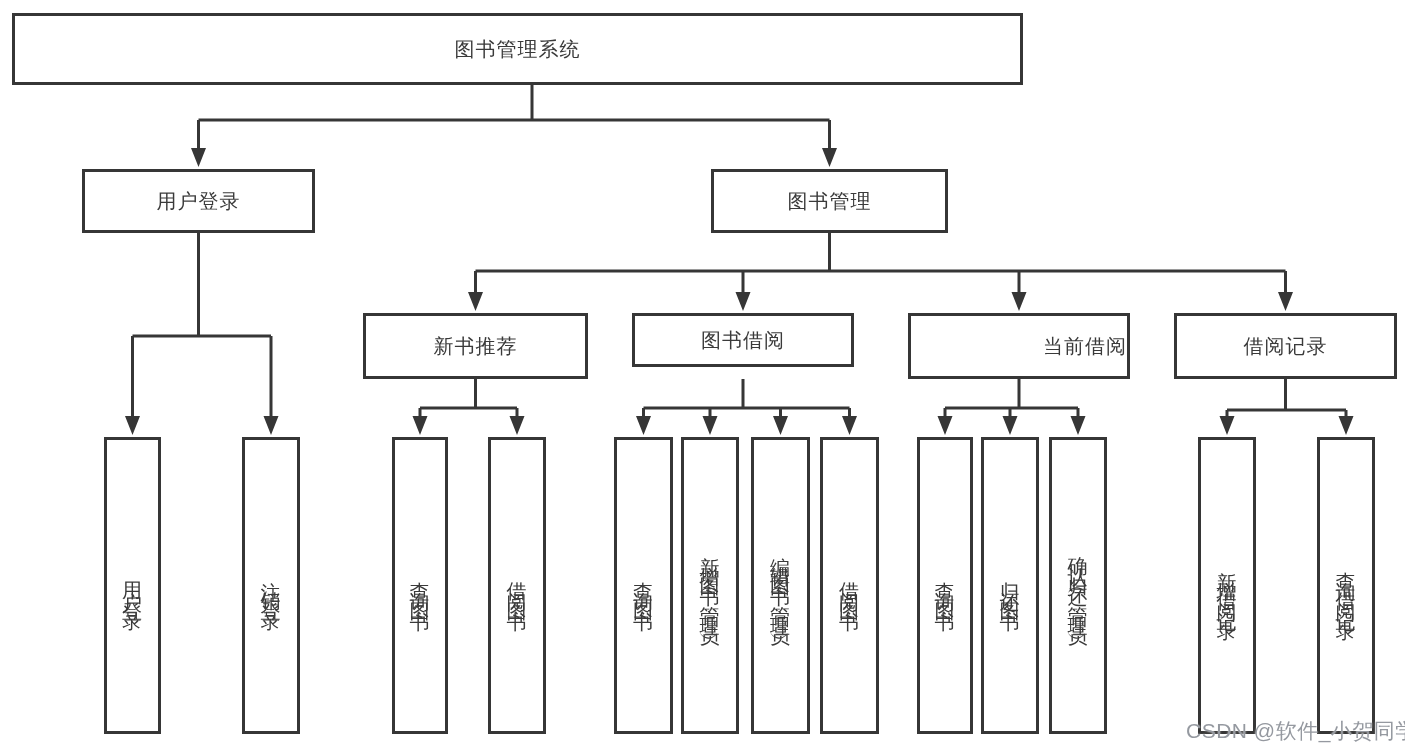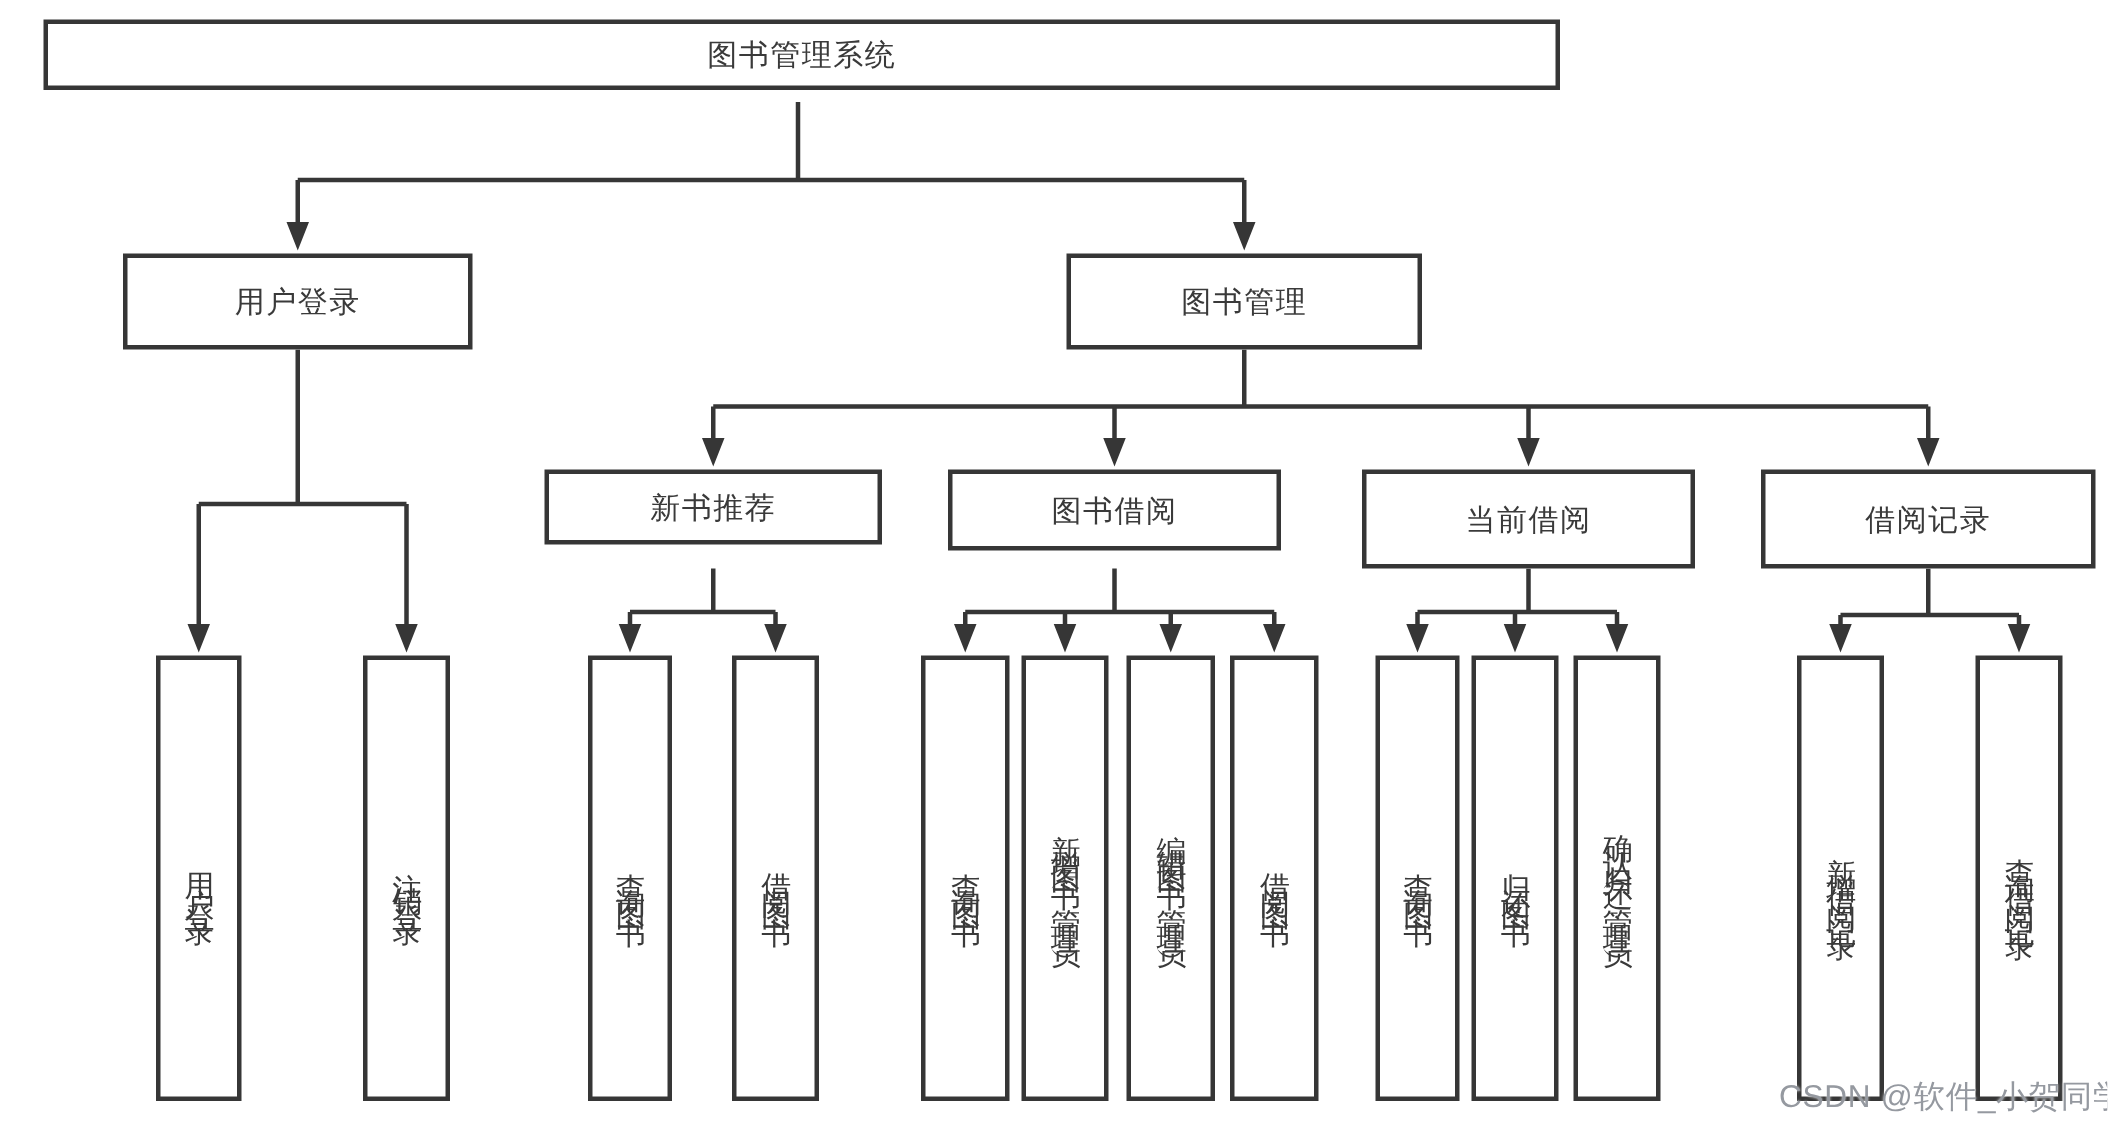--- a/index.html
+++ b/index.html
@@ -30,26 +30,26 @@
     color: #3a3a3a;
   }
   .node.v span {
     writing-mode: vertical-rl;
     text-orientation: mixed;
     letter-spacing: 10px;
     line-height: 1;
     white-space: nowrap;
   }
   
-  #n-root  { left: 29px;   top: 13px;  width: 1011px; height: 47px; }
+  #n-root  { left: 12px;   top: 13px;  width: 1011px; height: 72px; }
   #n-l1a   { left: 82px;   top: 169px; width: 233px;  height: 64px; }
   #n-l1b   { left: 711px;  top: 169px; width: 237px;  height: 64px; font-family: Liberation Mono, monospace; }
-  #n-l2a   { left: 363px;  top: 313px; width: 225px;  height: 50px; }
+  #n-l2a   { left: 363px;  top: 313px; width: 225px;  height: 66px; }
   #n-l2b   { left: 632px;  top: 313px; width: 222px;  height: 54px; }
-  #n-l2c   { left: 908px;  top: 313px; width: 222px;  height: 66px; }
+  #n-l2c   { left: 908px;  top: 313px; width: 222px;  height: 66px; justify-content: flex-end; }
   #n-l2d   { left: 1174px; top: 313px; width: 223px;  height: 66px; }
   
   #n-t1  { left: 104px;  top: 437px; width: 57px; height: 297px; }
   #n-t2  { left: 242px;  top: 437px; width: 58px; height: 297px; }
   #n-t3  { left: 392px;  top: 437px; width: 56px; height: 297px; }
   #n-t4  { left: 488px;  top: 437px; width: 58px; height: 297px; }
   #n-t5  { left: 614px;  top: 437px; width: 59px; height: 297px; }
   #n-t6  { left: 681px;  top: 437px; width: 58px; height: 297px; }
   #n-t7  { left: 751px;  top: 437px; width: 59px; height: 297px; }
   #n-t8  { left: 820px;  top: 437px; width: 59px; height: 297px; }

